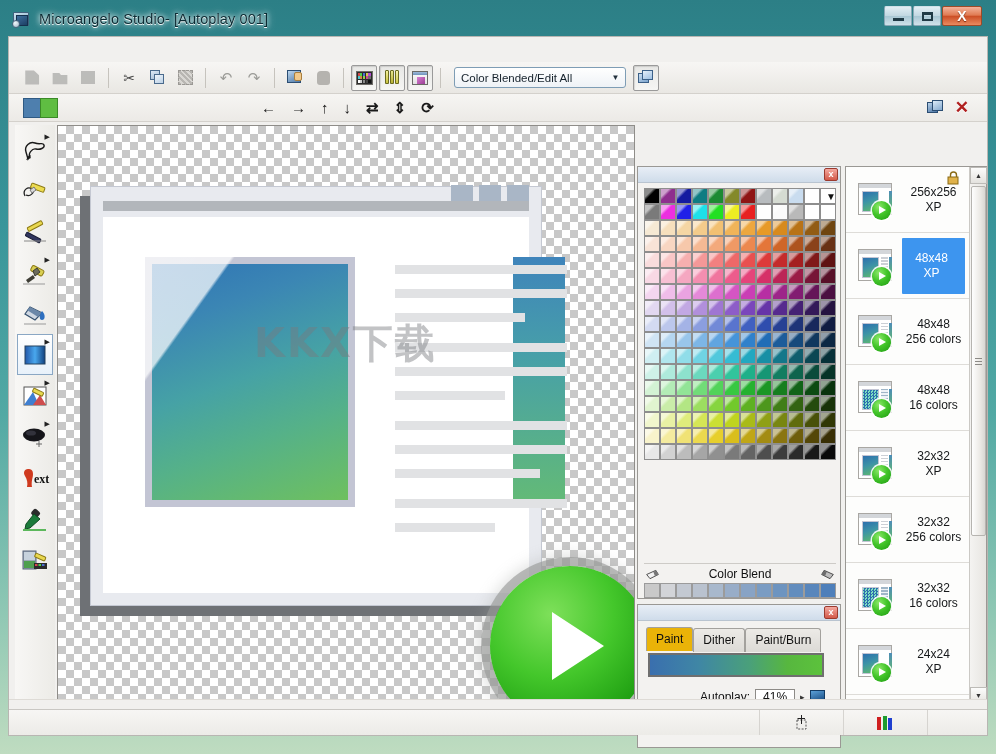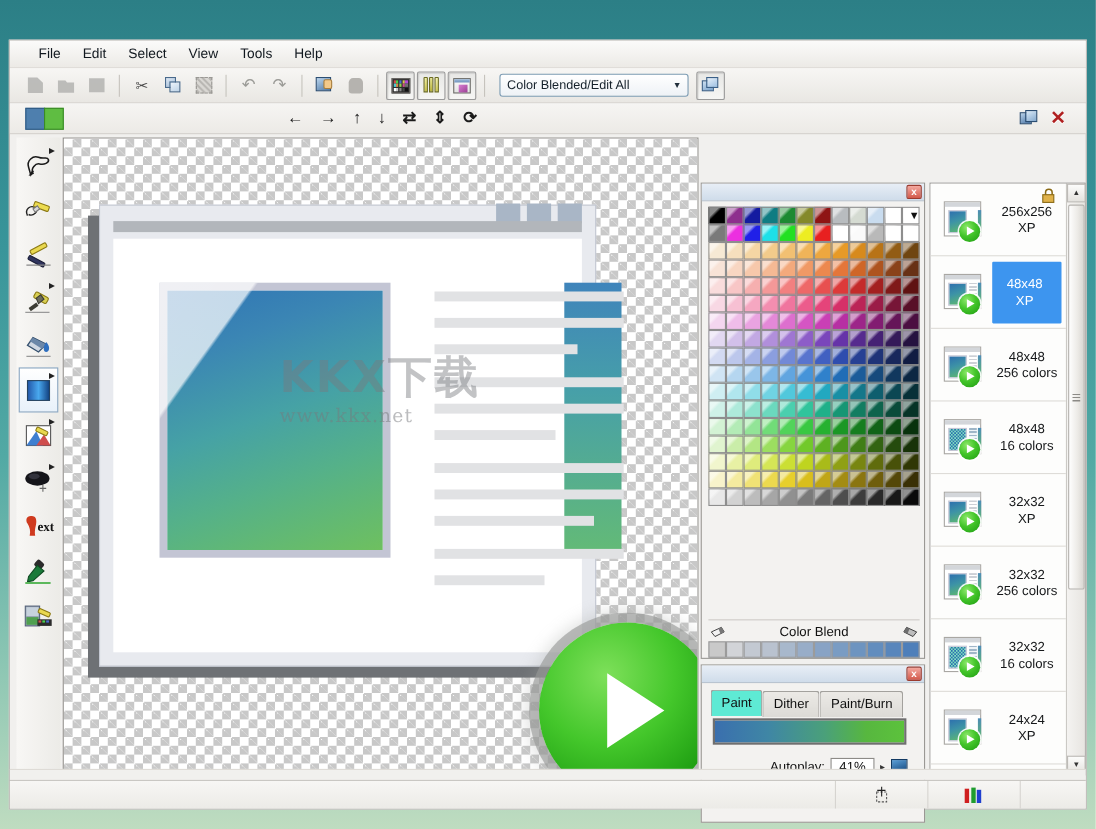--- a/index.html
+++ b/index.html
@@ -310,21 +310,21 @@
     position:absolute; left:628px; top:567px; width:204px; height:144px;
     background:#f3f2f0; border:1px solid #9a9894;
   }
   #paint-tabs { position:absolute; left:8px; top:22px; display:flex; }
   .ptab {
     padding:4px 9px 4px 9px; font-size:12px; color:#111;
     border:1px solid #a3a19d; border-bottom:none;
     background:linear-gradient(180deg,#eceae6,#dcdad6);
     border-radius:3px 3px 0 0; cursor:pointer; position:relative; top:1px;
   }
-  .ptab.active { background:#5eead4; top:0; padding-bottom:5px; }
+  .ptab.active { background:#eab308; top:0; padding-bottom:5px; }
   #paint-gradient {
     position:absolute; left:10px; top:48px; width:176px; height:24px;
     border:2px solid #6f6f6f;
     background:linear-gradient(90deg,#3a6fae 0%, #3f86a5 28%, #4aa07a 58%, #57b73f 80%, #5cc23c 100%);
   }
   #opacity-row {
     position:absolute; left:10px; top:82px; width:186px; height:20px;
     display:flex; align-items:center; gap:5px;
   }
   #opacity-label { font-size:12px; color:#111; margin-left:52px;}
@@ -451,31 +451,42 @@
   .ic-rgbbars i:nth-child(1){height:13px;background:#cf1f1f;}
   .ic-rgbbars i:nth-child(2){height:14px;background:#1f9c2f;}
   .ic-rgbbars i:nth-child(3){height:12px;background:#1f3fcf;}
 </style>
 </head>
 <body>
 
 <div id="app-window">
   <div class="frame-glass"></div>
 
+  <div id="titlebar">
+    <div id="title-icon">
+      <div class="ti-back"></div>
+        <div class="ti-blue"></div>
+        <div class="ti-dot"></div>
+    </div>
+    <div id="window-title">Microangelo Studio- [Autoplay 001]</div>
+    <div id="window-controls">
+      <div class="win-btn">
+          <div class="glyph-min"></div>
+        </div>
+      <div class="win-btn">
+          <div class="glyph-max"></div>
+        </div>
+      <div class="win-btn" id="btn-close">
+          <span class="glyph-close">X</span>
+        </div>
+    </div>
+  </div>
 
   <div id="client">
 
-    <div id="menubar">
-      <div class="menu-item">File</div>
-      <div class="menu-item">Edit</div>
-      <div class="menu-item">Select</div>
-      <div class="menu-item">View</div>
-      <div class="menu-item">Tools</div>
-      <div class="menu-item">Help</div>
-    </div>
 
     <div id="toolbar-main">
       <div class="tb-btn">
           <div class="ic-doc-grey"></div>
         </div>
       <div class="tb-btn">
           <div class="ic-doc-grey" style="clip-path:polygon(4% 22%,46% 22%,56% 34%,96% 34%,96% 92%,4% 92%)"></div>
         </div>
       <div class="tb-btn">
           <div class="ic-doc-grey" style="clip-path:polygon(6% 10%,94% 10%,94% 90%,6% 90%)"></div>
@@ -698,21 +709,20 @@
             <div class="art-line" style="top:282px;width:172px"></div>
             <div class="art-line" style="top:306px;width:100px"></div>
           </div>
         </div>
         <div id="play-button">
           <div class="tri"></div>
         </div>
       </div>
       <div id="watermark">
         <div class="wm-main">KKX下载</div>
-        <div class="wm-sub">www.kkx.net</div>
       </div>
     </div>
 
     <div id="palette-panel">
       <div class="panel-cap">
         <div class="panel-close">x</div>
       </div>
       <div id="palette-grid-wrap">
           <div class="pal-row">
             <div class="pal-cell" style="background: rgb(0, 0, 0);"></div>

